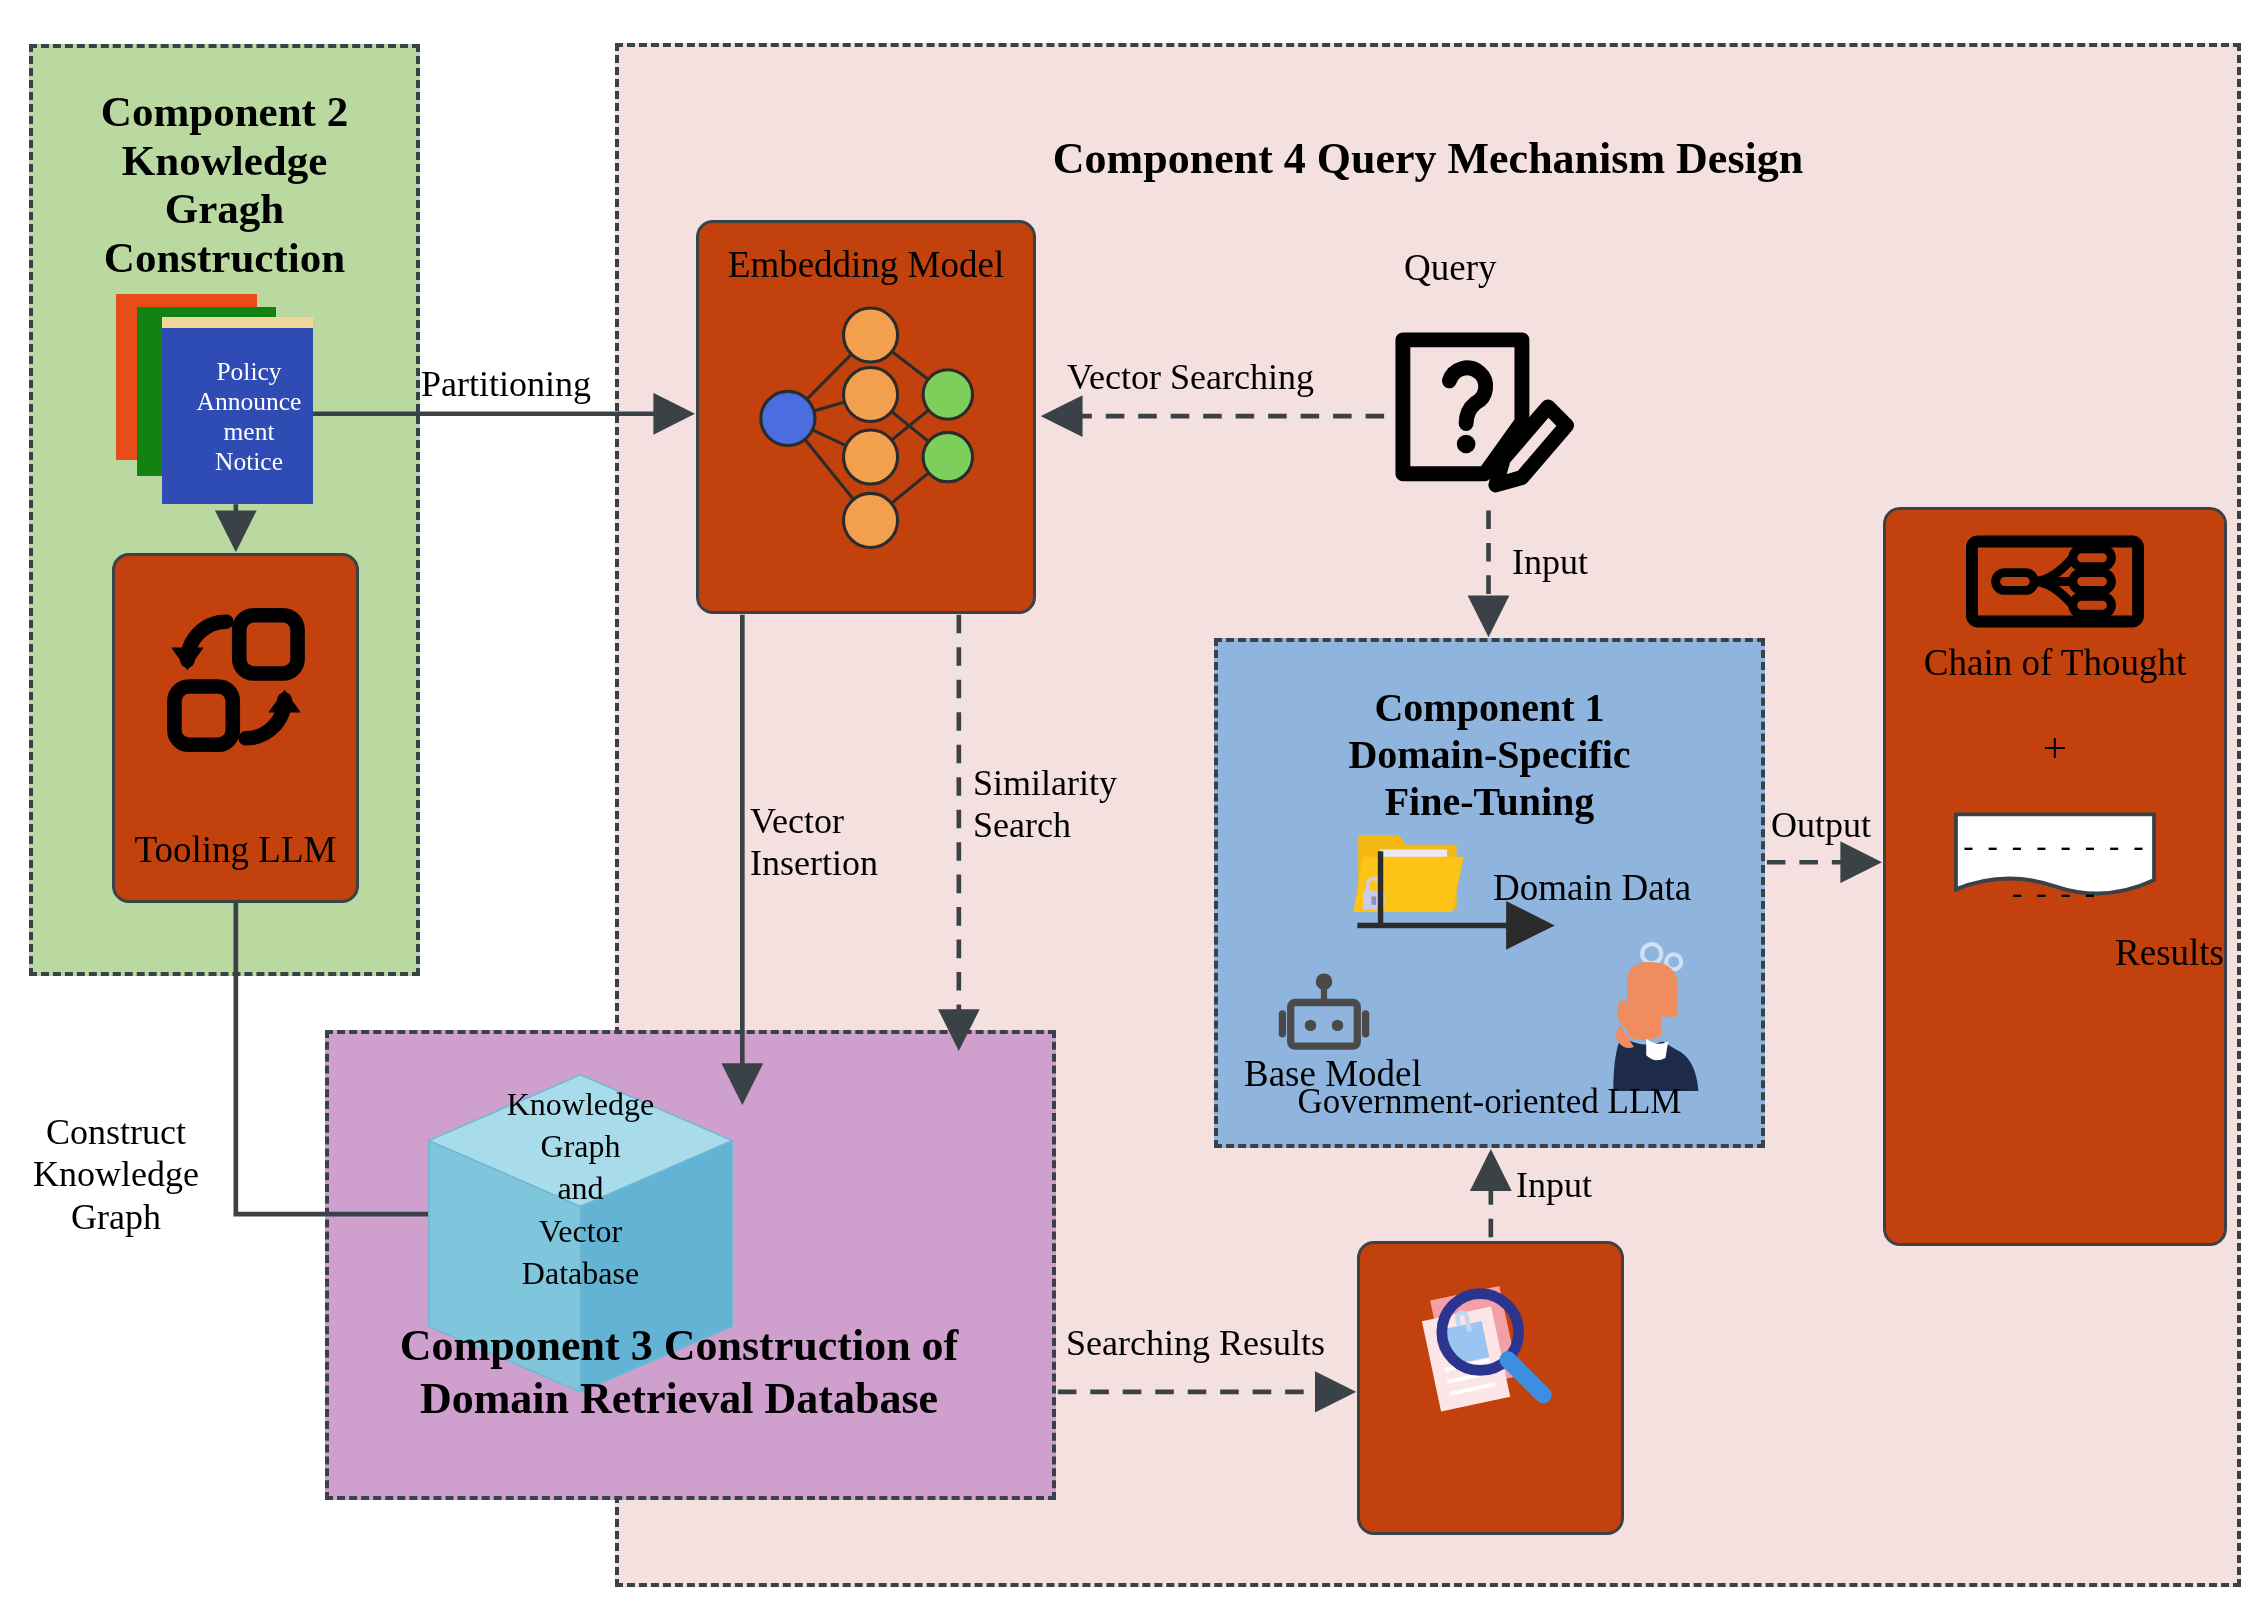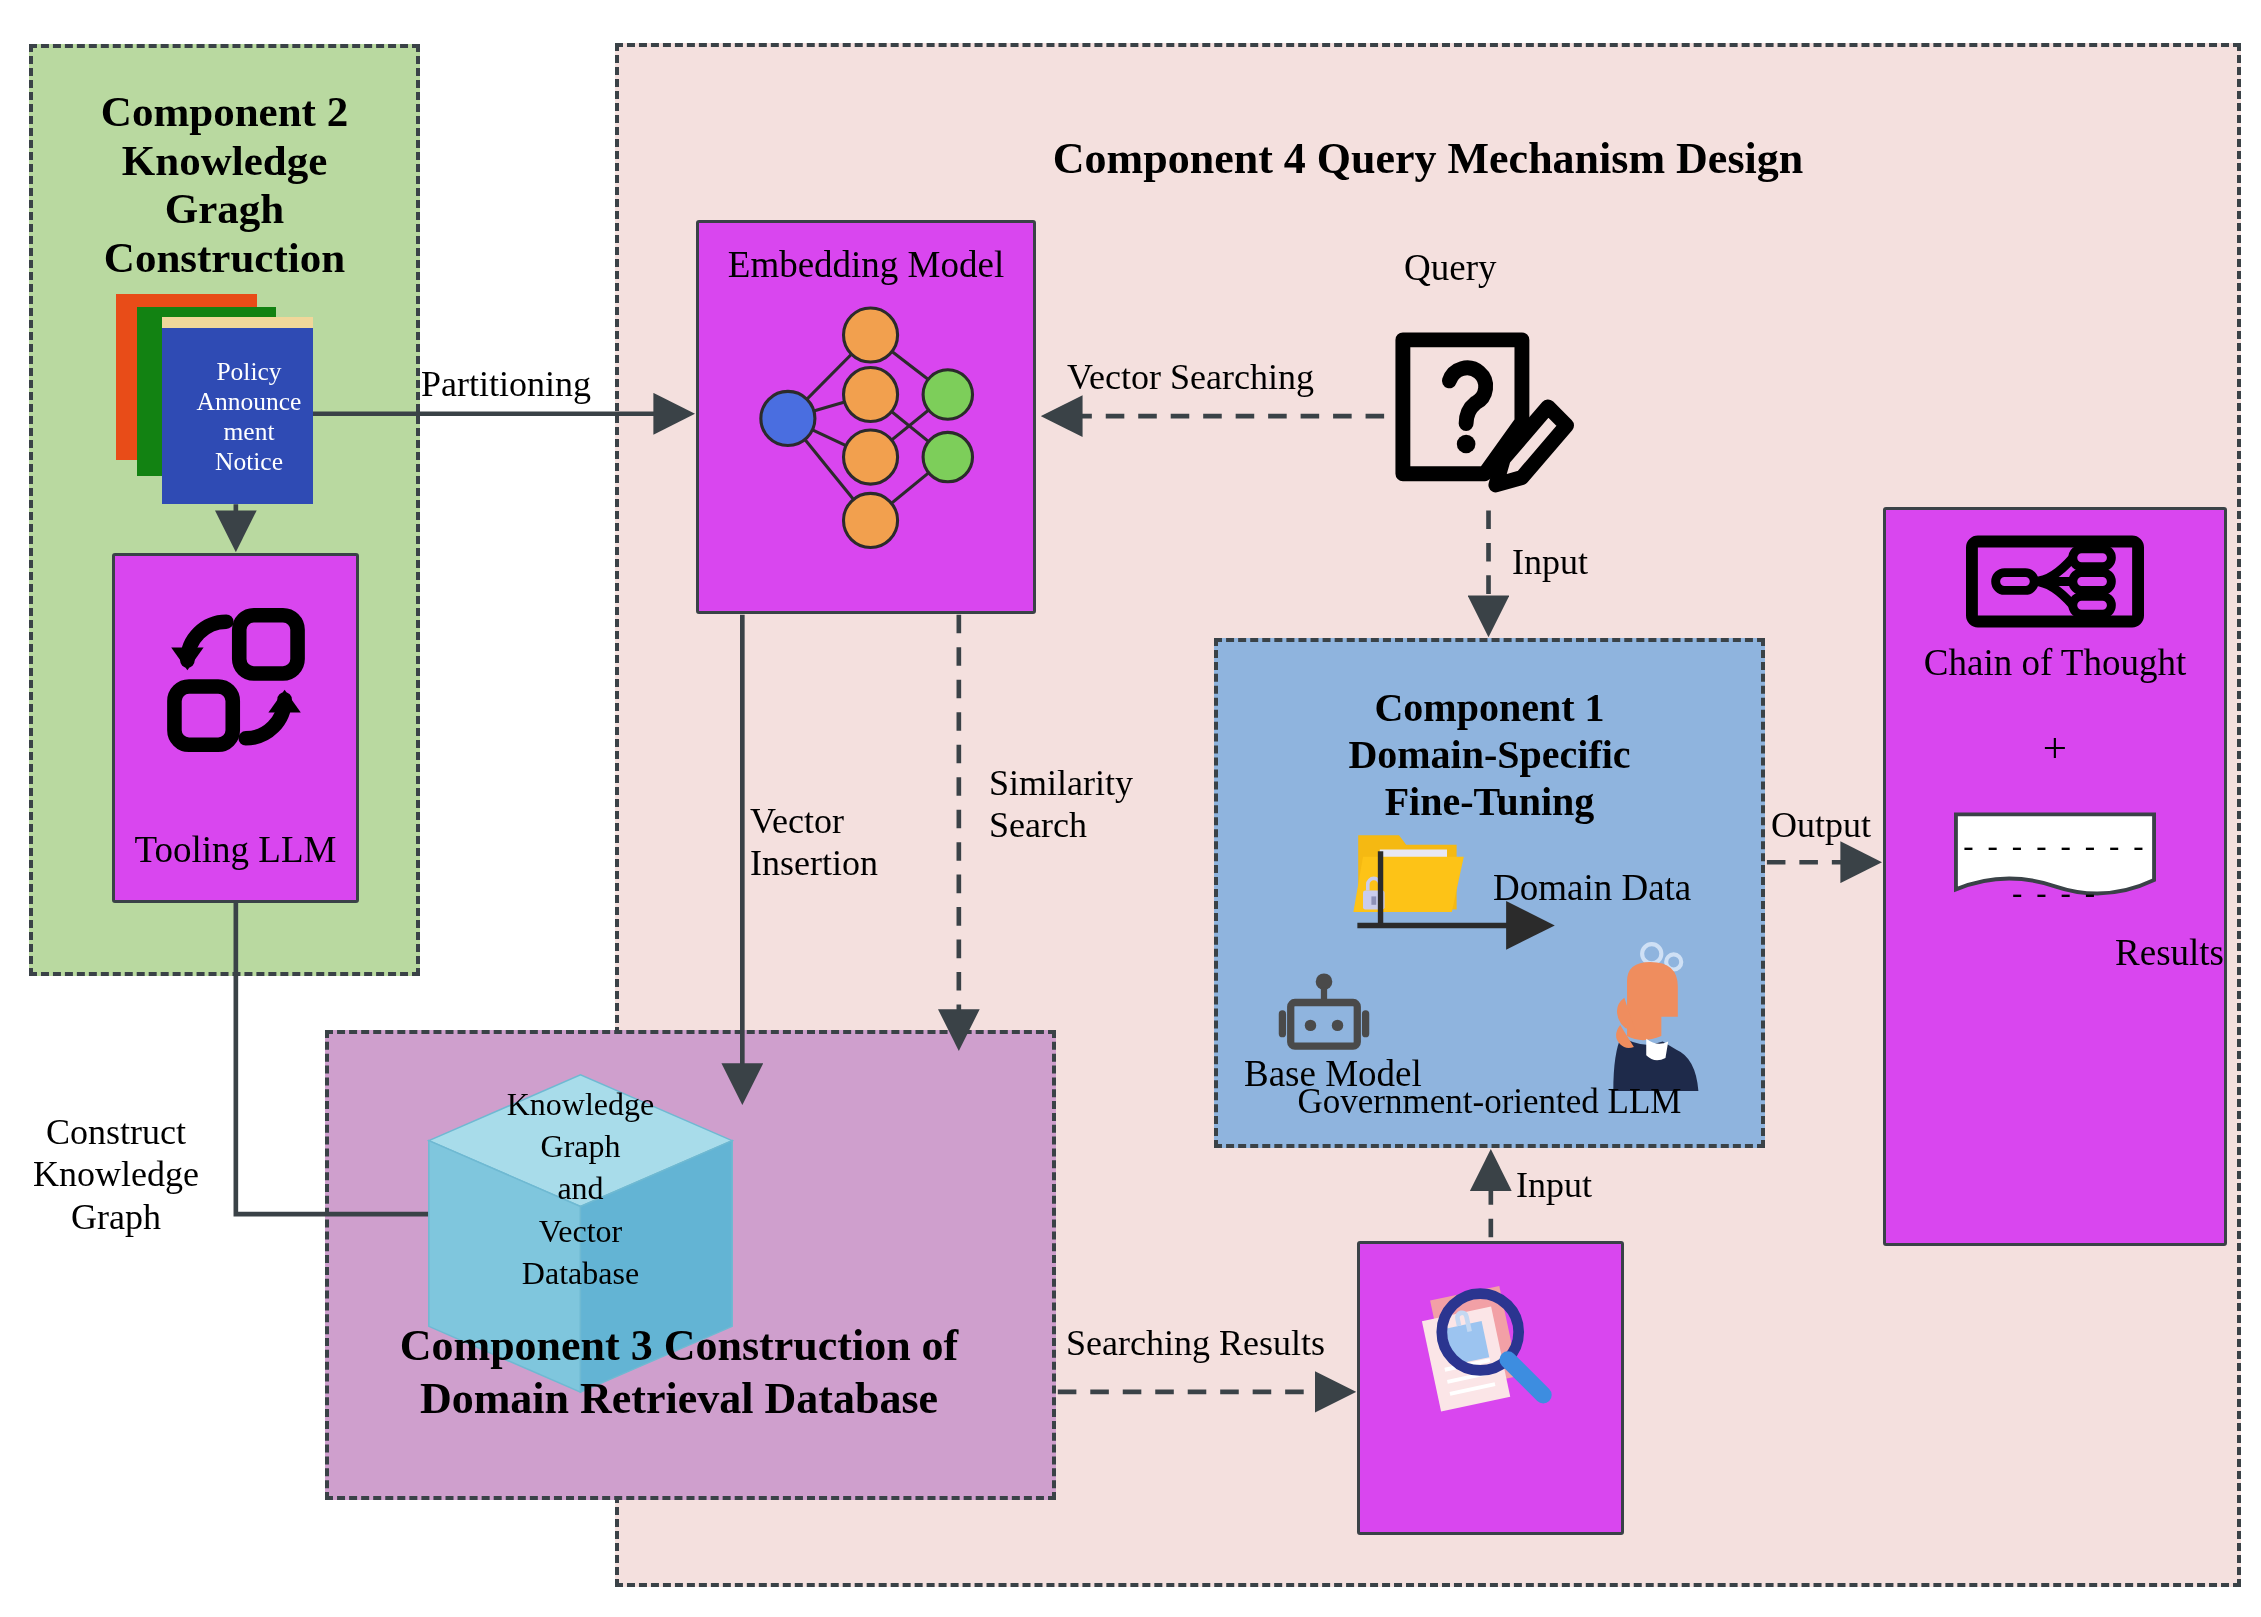--- a/index.html
+++ b/index.html
@@ -51,21 +51,21 @@
     left:325px;top:1288px;width:708px;
     font-size:44px;font-weight:bold;line-height:1.2;
   }
   .h-comp1{
     left:1214px;top:653px;width:551px;
     font-size:40px;font-weight:bold;line-height:1.17;
   }
 
   
   .wbox{
-    background:#d946ef;border:3.1px solid #3a4247;border-radius:3px;
+    background:#c2410c;border:3.1px solid #3a4247;border-radius:17px;
     box-sizing:border-box;
   }
   .box-tooling{left:112px;top:553px;width:247px;height:350px;}
   .box-embed{left:696px;top:220px;width:340px;height:394px;}
   .box-cot{left:1883px;top:507px;width:344px;height:739px;}
   .box-inforet{left:1357px;top:1241px;width:267px;height:294px;}
   .label-md{font-size:37px;}
 
   
   .docstack{left:108px;top:294px;width:232px;height:240px;}
@@ -193,21 +193,21 @@
     <circle cx="222" cy="385" r="35" fill="#f2a04e" stroke="#2b2b2b" stroke-width="4"></circle>
     <circle cx="322" cy="222" r="32" fill="#7dce5a" stroke="#2b2b2b" stroke-width="4"></circle>
     <circle cx="322" cy="303" r="32" fill="#7dce5a" stroke="#2b2b2b" stroke-width="4"></circle>
   </svg>
 </div>
 
 <div class="abs elabel" style="left:750px;top:800px;">
   <div>Vector</div>
   <div>Insertion</div>
 </div>
-<div class="abs elabel" style="left:973px;top:762px;margin-left:16px;">
+<div class="abs elabel" style="left:973px;top:762px;">
   <div>Similarity</div>
   <div>Search</div>
 </div>
 
 <div class="abs label-md" style="left:1404px;top:246px;">Query</div>
 <div class="abs" style="left:1388px;top:325px;width:186px;height:186px;">
   <svg width="186" height="186" viewBox="0 0 100 100">
     <path d="M8,8 L72,8 L72,52 L52,80 L8,80 Z" fill="none" stroke="#000" stroke-width="8" stroke-linejoin="round"></path>
     <path d="M33,30 a10,10 0 1,1 14,12 q-5,4 -5,11" fill="none" stroke="#000" stroke-width="8" stroke-linecap="round"></path>
     <circle cx="42" cy="64" r="5" fill="#000"></circle>

